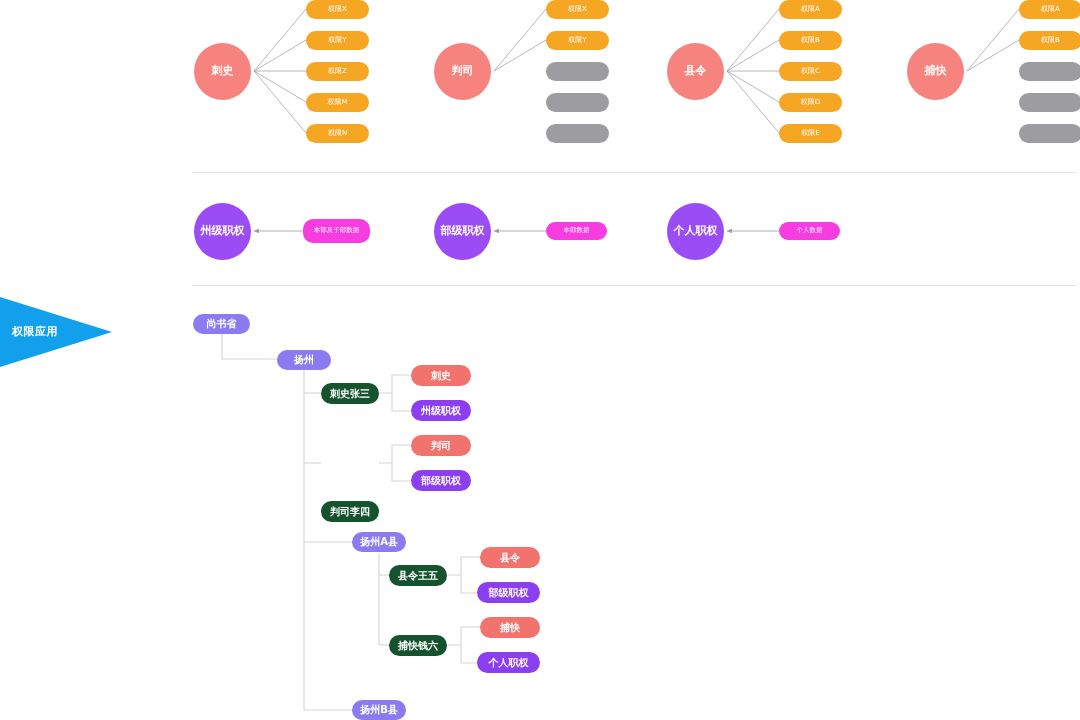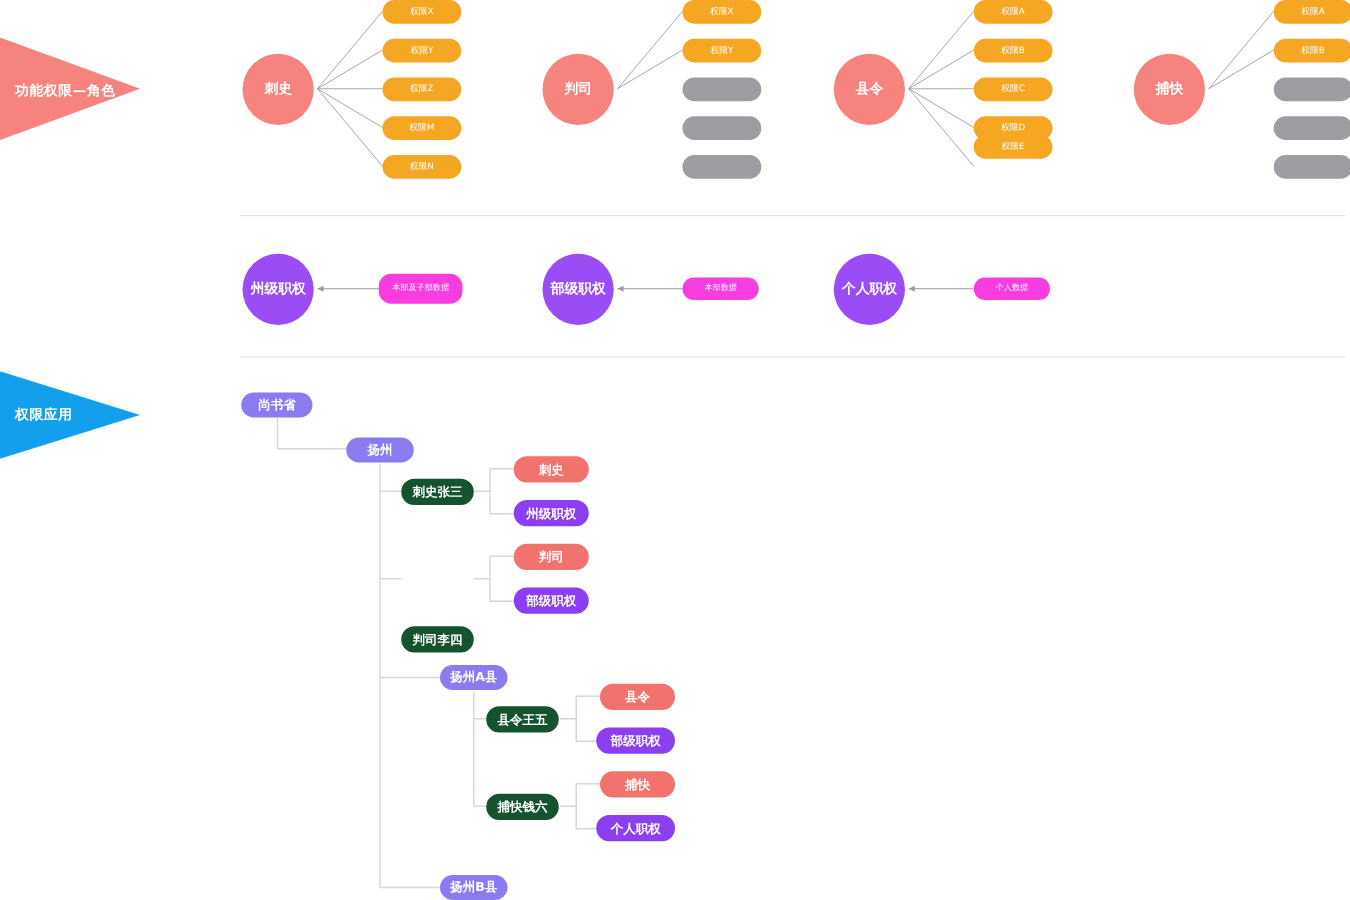--- a/index.html
+++ b/index.html
@@ -97,47 +97,41 @@
       <path d="M1019,40 L967,71"></path>
     </g>
 
     <g stroke="#9a9aa2" stroke-width="0.8" fill="none" marker-end="url(#arrow)">
       <path d="M303,231 L254,231"></path>
       <path d="M546,231 L494,231"></path>
       <path d="M779,231 L727,231"></path>
     </g>
   </svg>
 
-  <div class="banner" style="left:0px;top:30px;width:112px;height:82px;">
-    <svg width="112" height="82" style="position:absolute;left:0;top:0;">
-      <polygon points="0,0 112,41 0,82" fill="#f7837e"></polygon>
-    </svg>
-    <span class="flag-label" style="top:35px;">功能权限—角色</span>
-  </div>
 
   <div class="circle role" style="left:194px;top:43px;width:57px;height:57px;font-size:11px;">刺史</div>
   <div class="chip perm" style="left:306px;top:0px;width:63px;height:19px;">权限X</div>
   <div class="chip perm" style="left:306px;top:31px;width:63px;height:19px;">权限Y</div>
   <div class="chip perm" style="left:306px;top:62px;width:63px;height:19px;">权限Z</div>
   <div class="chip perm" style="left:306px;top:93px;width:63px;height:19px;">权限M</div>
   <div class="chip perm" style="left:306px;top:124px;width:63px;height:19px;">权限N</div>
 
   <div class="circle role" style="left:434px;top:43px;width:57px;height:57px;font-size:11px;">判司</div>
   <div class="chip perm" style="left:546px;top:0px;width:63px;height:19px;">权限X</div>
   <div class="chip perm" style="left:546px;top:31px;width:63px;height:19px;">权限Y</div>
   <div class="chip muted" style="left:546px;top:62px;width:63px;height:19px;"></div>
   <div class="chip muted" style="left:546px;top:93px;width:63px;height:19px;"></div>
   <div class="chip muted" style="left:546px;top:124px;width:63px;height:19px;"></div>
 
   <div class="circle role" style="left:667px;top:43px;width:57px;height:57px;font-size:11px;">县令</div>
   <div class="chip perm" style="left:779px;top:0px;width:63px;height:19px;">权限A</div>
   <div class="chip perm" style="left:779px;top:31px;width:63px;height:19px;">权限B</div>
   <div class="chip perm" style="left:779px;top:62px;width:63px;height:19px;">权限C</div>
   <div class="chip perm" style="left:779px;top:93px;width:63px;height:19px;">权限D</div>
-  <div class="chip perm" style="left:779px;top:108px;width:63px;height:19px;">权限E</div>
+  <div class="chip perm" style="left:779px;top:124px;width:63px;height:19px;">权限E</div>
 
   <div class="circle role" style="left:907px;top:43px;width:57px;height:57px;font-size:11px;">捕快</div>
   <div class="chip perm" style="left:1019px;top:0px;width:63px;height:19px;">权限A</div>
   <div class="chip perm" style="left:1019px;top:31px;width:63px;height:19px;">权限B</div>
   <div class="chip muted" style="left:1019px;top:62px;width:63px;height:19px;"></div>
   <div class="chip muted" style="left:1019px;top:93px;width:63px;height:19px;"></div>
   <div class="chip muted" style="left:1019px;top:124px;width:63px;height:19px;"></div>
 
   <div class="divider" style="left:192px;top:172px;width:884px;"></div>
 

